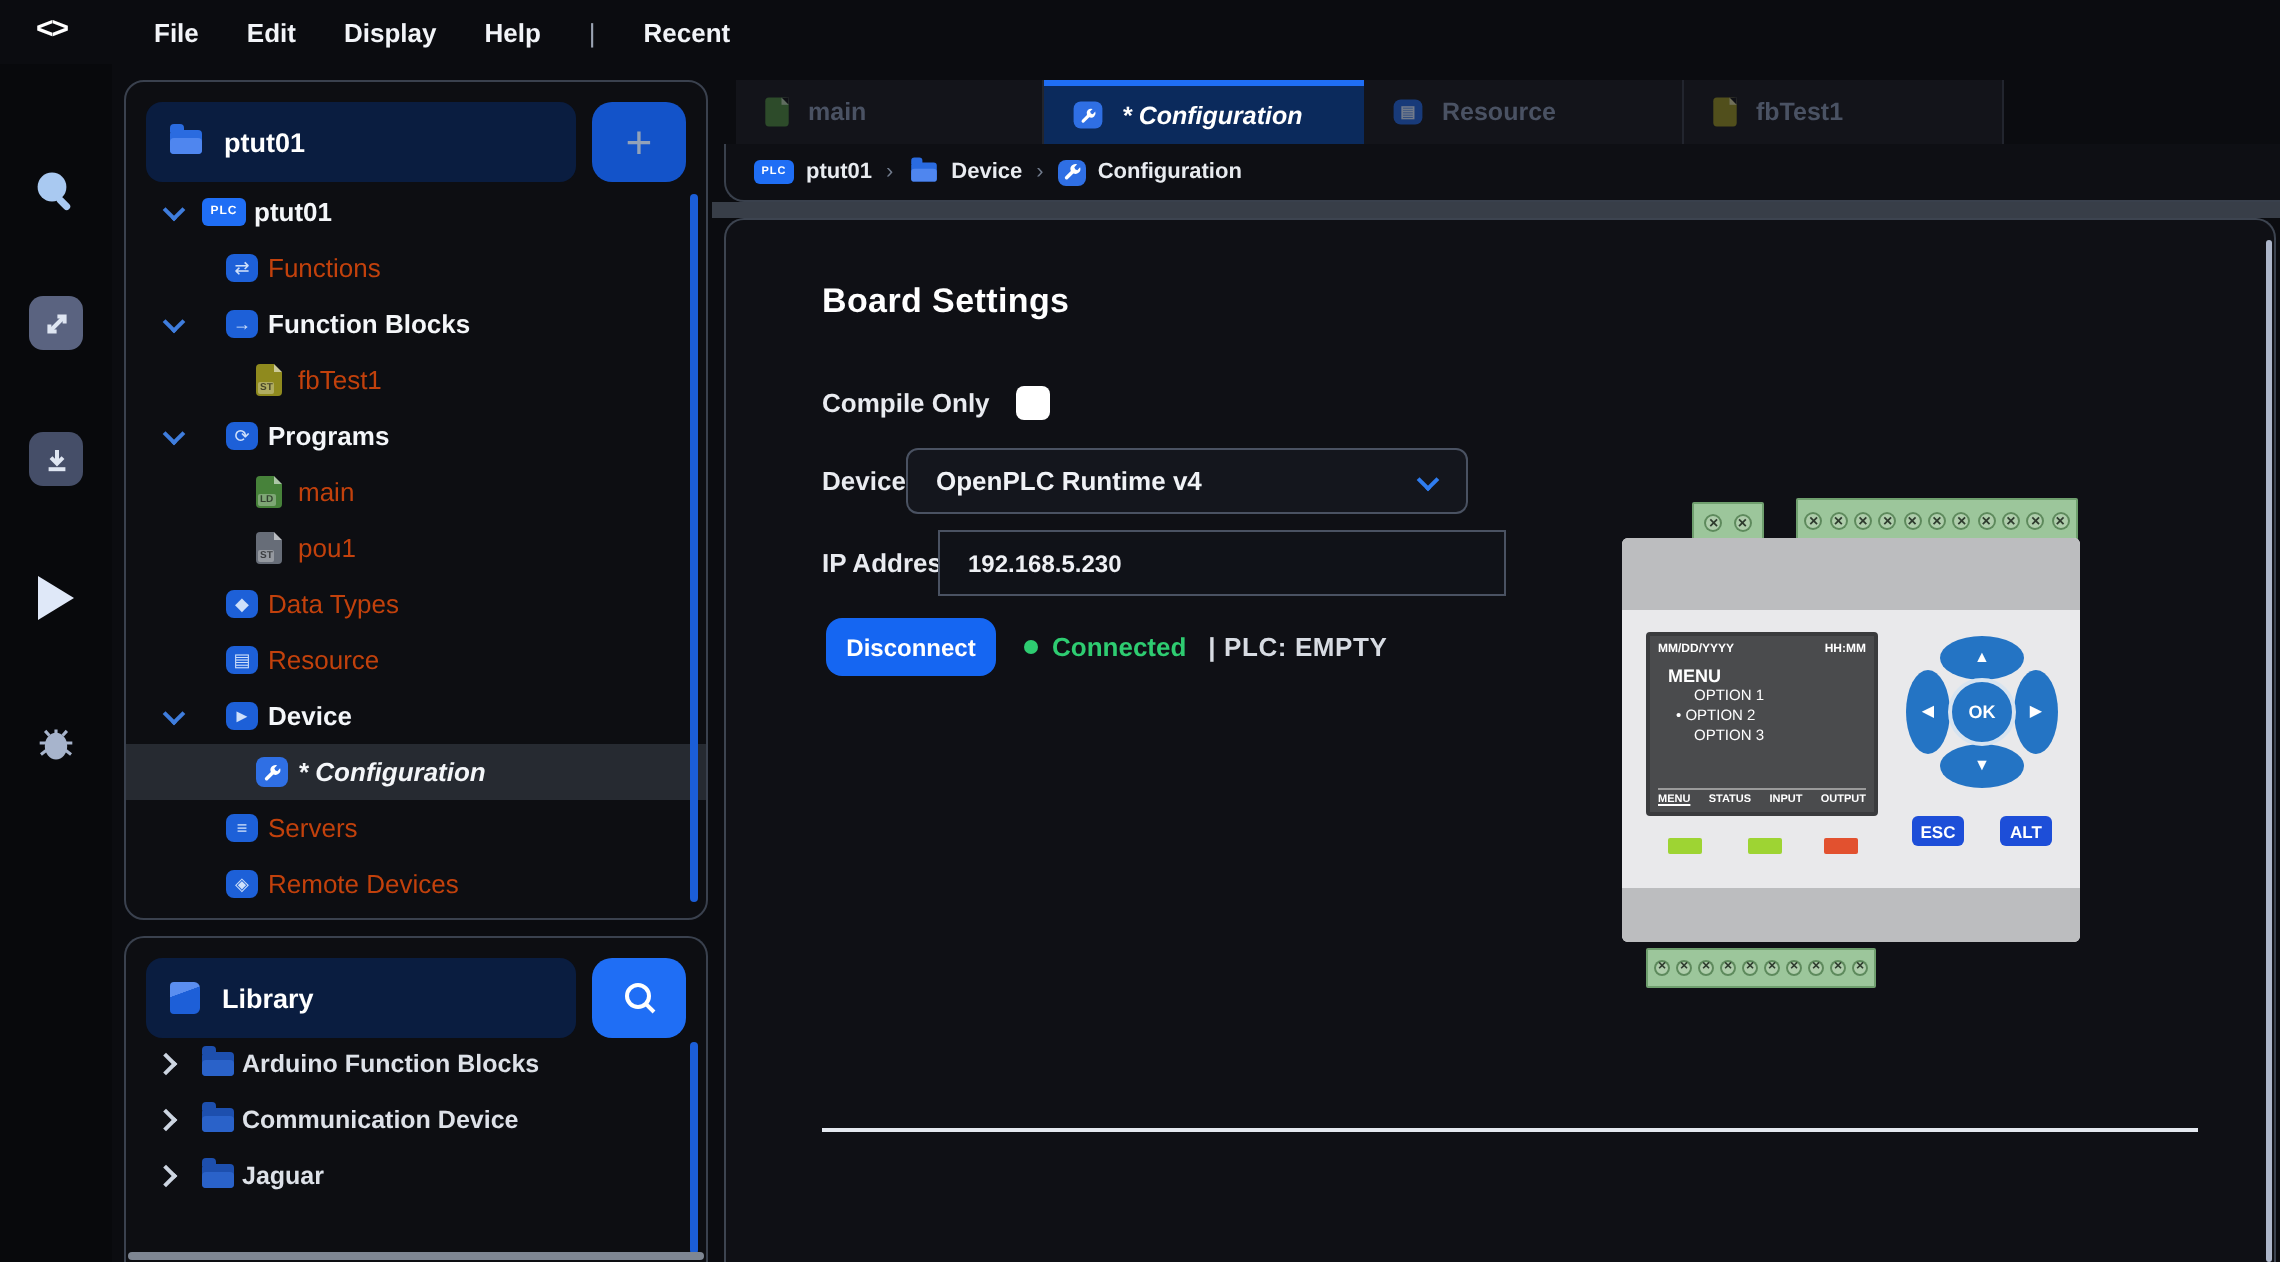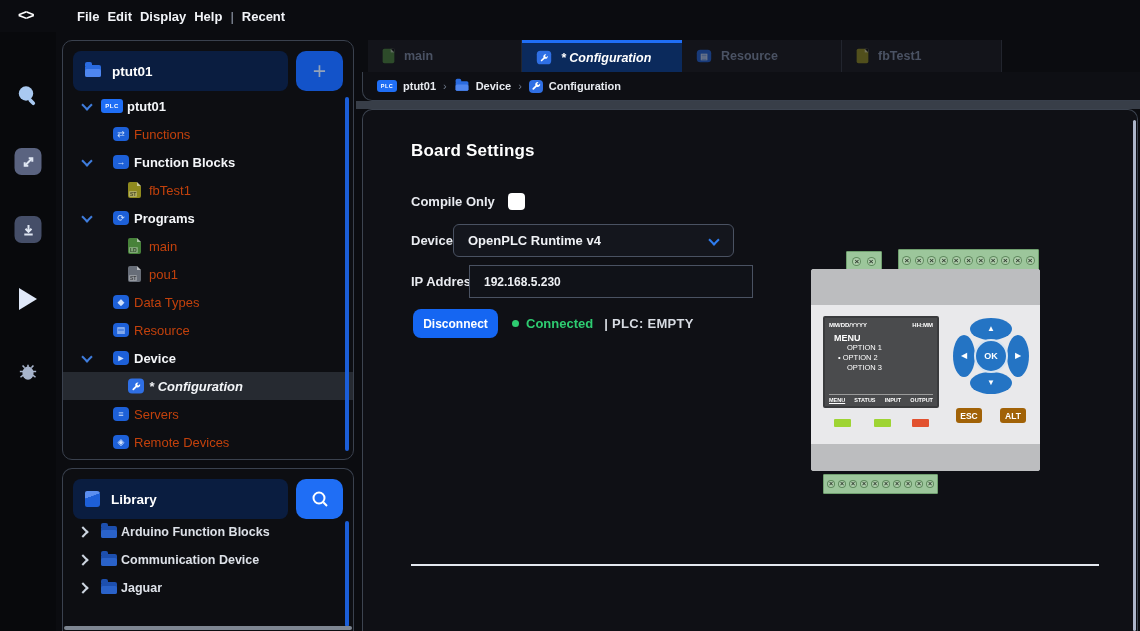--- a/index.html
+++ b/index.html
@@ -5,21 +5,21 @@
   * { box-sizing: border-box; margin: 0; padding: 0; }
   html,body { background:#000; }
   .app {
     position: relative; width: 1140px; height: 631px; overflow: hidden;
     background: #0b0c10; font-family: "Liberation Sans", sans-serif;
     color: #e8eaef;
   }
   
   .menubar { position:absolute; left:0; top:0; width:1140px; height:32px; background:#0b0c10; display:flex; align-items:center; }
   .logo { position:absolute; left:18px; top:6px; font-size:15px; font-weight:700; color:#fff; letter-spacing:-1px; cursor:default; }
-  .menu-items { position:absolute; left:77px; top:0; height:32px; display:flex; align-items:center; gap:8px; }
+  .menu-items { position:absolute; left:77px; top:0; height:32px; display:flex; align-items:center; gap:24px; }
   .menu-item { background:none; border:none; color:#f2f4f8; font-family:inherit; font-size:13px; font-weight:600; cursor:pointer; }
   .menu-sep { color:#9aa3b2; font-size:13px; }
   
   .activitybar { position:absolute; left:0; top:32px; width:56px; height:599px; background:#08090c; }
   .act-icon { position:absolute; left:50%; transform:translateX(-50%); display:flex; align-items:center; justify-content:center; cursor:pointer; background:none; border:none; }
   .act-search { top:52px; }
   .act-box { width:27px; height:27px; border-radius:7px; display:flex; align-items:center; justify-content:center; }
   .act-resize { top:116px; } .act-resize .act-box { background:#5a6380; }
   .act-download { top:184px; } .act-download .act-box { background:#454e68; }
   .act-run { top:256px; }
@@ -137,21 +137,21 @@
   .led2 { left:63px; background:var(--led-green,#9ed433); }
   .led3 { left:101px; background:var(--led-red,#e2512f); }
   .dpad { position:absolute; left:142px; top:69px; width:76px; height:76px; }
   .dk { position:absolute; background:var(--device-blue,#2474c4); display:flex; align-items:center; justify-content:center; }
   .dk .tri { font-size:8px; color:#fff; line-height:1; }
   .dk-up { left:17px; top:0; width:42px; height:22px; border-radius:50%; }
   .dk-down { left:17px; top:54px; width:42px; height:22px; border-radius:50%; }
   .dk-left { left:0; top:17px; width:22px; height:42px; border-radius:50%; }
   .dk-right { left:54px; top:17px; width:22px; height:42px; border-radius:50%; }
   .dk-ok { position:absolute; left:21px; top:21px; width:34px; height:34px; border-radius:50%; background:var(--device-blue,#2474c4); border:2.5px solid #d8e4f0; color:#fff; font-size:9px; font-weight:700; display:flex; align-items:center; justify-content:center; }
-  .dev-btn { position:absolute; top:159px; width:26px; height:15px; background:#a16207; border-radius:3px; color:#fff; font-size:8.5px; font-weight:700; display:flex; align-items:center; justify-content:center; }
+  .dev-btn { position:absolute; top:159px; width:26px; height:15px; background:#1d4ed8; border-radius:3px; color:#fff; font-size:8.5px; font-weight:700; display:flex; align-items:center; justify-content:center; }
   .esc { left:145px; } .alt { left:189px; }
 </style>
 </head>
 <body>
 
 <div class="app">
 
   <header class="menubar">
     <div class="logo">&lt;&gt;</div>
     <nav class="menu-items" id="menu-items">

